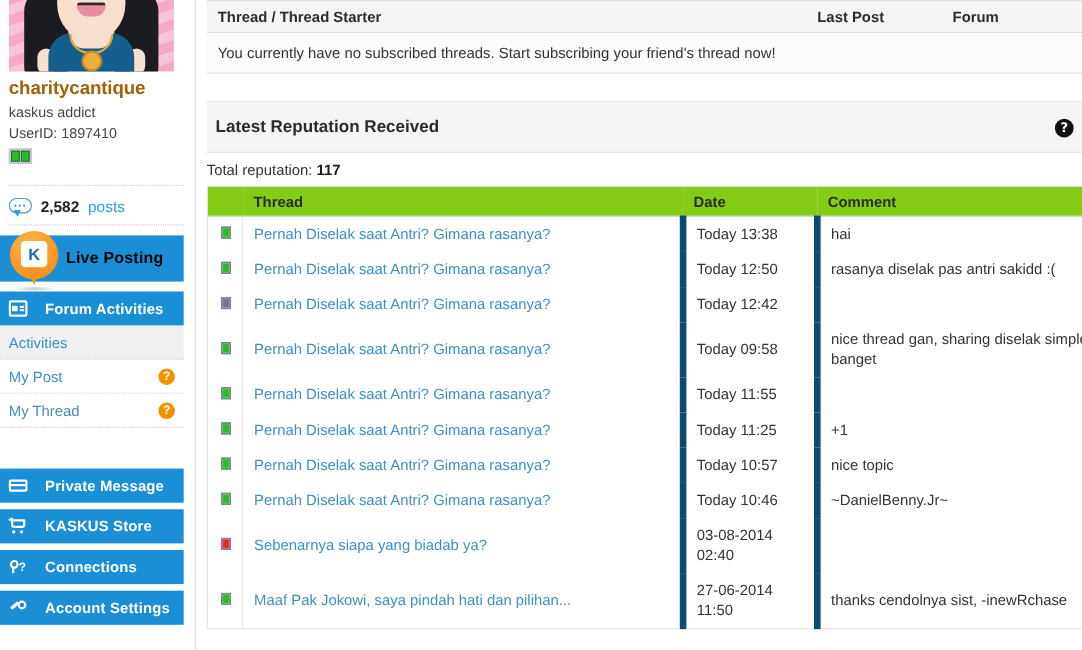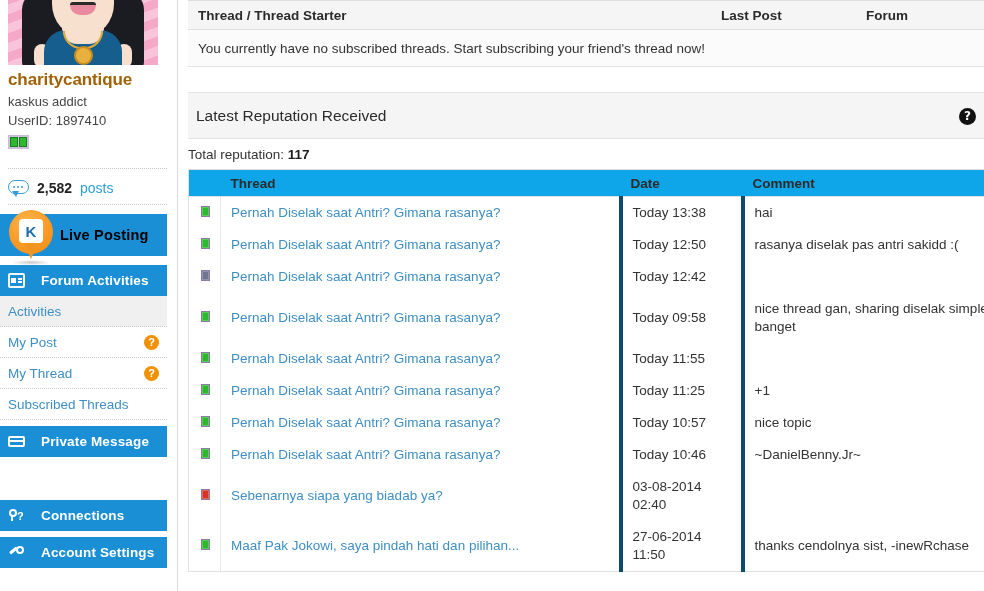--- a/index.html
+++ b/index.html
@@ -172,34 +172,34 @@
 
   .panel-top { position: absolute; left: 0; top: 0; width: 1000px; }
   .sub-head {
     height: 30px; background: #f5f5f5;
     border-top: 1px solid #dfdfdf; border-bottom: 1px solid #dfdfdf;
     display: flex; align-items: center;
     font-weight: bold; font-size: 13.5px; color: #2b2b2b;
     position: relative;
   }
   .sub-head .c1 { position: absolute; left: 10px; }
-  .sub-head .c2 { position: absolute; left: 533px; }
+  .sub-head .c2 { position: absolute; left: 555px; }
   .sub-head .c3 { position: absolute; left: 678px; }
   .sub-body {
     height: 37px; background: #fbfbfb; border-bottom: 1px solid #e3e3e3;
     display: flex; align-items: center; padding-left: 10px;
     font-size: 13.5px; color: #333;
   }
 
   .rep-head {
     position: absolute; left: 0; top: 92px; width: 1000px; height: 47px;
     background: #f5f5f5; border-top: 1px solid #e3e3e3; border-bottom: 1px solid #e3e3e3;
     display: flex; align-items: center;
   }
-  .rep-head .title { margin-left: 8px; font-weight: normal; font-size: 15.5px; color: #2b2b2b; }
+  .rep-head .title { margin-left: 8px; font-weight: bold; font-size: 15.5px; color: #2b2b2b; }
   .help-icon {
     position: absolute; left: 771px; top: 15px;
     width: 17px; height: 17px; border-radius: 50%;
     background: #111111; color: #ffffff;
     font-size: 12px; font-weight: bold; line-height: 17px; text-align: center;
     font-family: "DejaVu Sans", sans-serif;
   }
 
   .total-rep {
     position: absolute; left: 0; top: 147px;
@@ -208,32 +208,32 @@
   .total-rep b { color: #1d1d1d; }
 
   table.rep {
     position: absolute; left: 0; top: 169px;
     width: 1000px;
     border-collapse: collapse;
     table-layout: fixed;
     background: #ffffff;
   }
   table.rep th {
-    background: #0ea5e9;
+    background: #84cc16;
     font-size: 13.5px; font-weight: bold; color: #2b2b2b;
     text-align: left;
     height: 27px; padding: 0 10px;
     border: 1px solid #e1e1e1;
     border-left: none; border-right: none;
   }
   table.rep th.th-thread { border-left: 1px solid #e1e1e1; }
   table.rep td {
     font-size: 13.5px; color: #333;
     padding: 7px 10px;
-    border-right: 4px solid #0c4a6e;
+    border-right: 6px solid #0c4a6e;
     vertical-align: middle;
     line-height: 18px;
   }
   table.rep td.c-ico { width: 32px; padding: 7px 0 7px 12px; border-right: 1px solid #e8e8e8; border-left: 1px solid #e1e1e1; }
   table.rep tr.last td { border-bottom: 1px solid #e1e1e1; }
   .tlink { color: #3f8fc4; text-decoration: none; font-size: 13.5px; }
   .sq { display: inline-block; width: 9px; height: 11px; border: 1px solid #8e79a8; }
   .sq.green { background: #2eb82e; box-shadow: inset 0 0 0 1px #56cf56; }
   .sq.red { background: #d63427; box-shadow: inset 0 0 0 1px #e8655a; }
   .sq.gray { background: #6e7690; box-shadow: inset 0 0 0 1px #8e96ae; }
@@ -314,32 +314,38 @@
       <span>Activities</span>
     </div>
     <div class="sub-item" style="top:327px">
       <span>My Post</span>
       <span class="q-badge">?</span>
     </div>
     <div class="sub-item" style="top:358px">
       <span>My Thread</span>
       <span class="q-badge">?</span>
     </div>
-    <div class="sub-item" style="top:389px">
-      <span>Subscribed Threads</span>
-    </div>
 
     <div class="nav-bar" style="top:426px">
       <span class="nav-ico ico-pm">
         <span class="p1"></span>
           <span class="p2"></span>
       </span>
       <span class="lbl">Private Message</span>
     </div>
 
+    <div class="nav-bar" style="top:463px">
+      <span class="nav-ico ico-cart">
+        <span class="c1"></span>
+          <span class="c2"></span>
+          <span class="c3"></span>
+          <span class="c4"></span>
+      </span>
+      <span class="lbl">KASKUS Store</span>
+    </div>
 
     <div class="nav-bar" style="top:500px">
       <span class="nav-ico ico-conn">
         <span class="n1"></span>
           <span class="n2"></span>
           <span class="n3">?</span>
       </span>
       <span class="lbl">Connections</span>
     </div>
 

